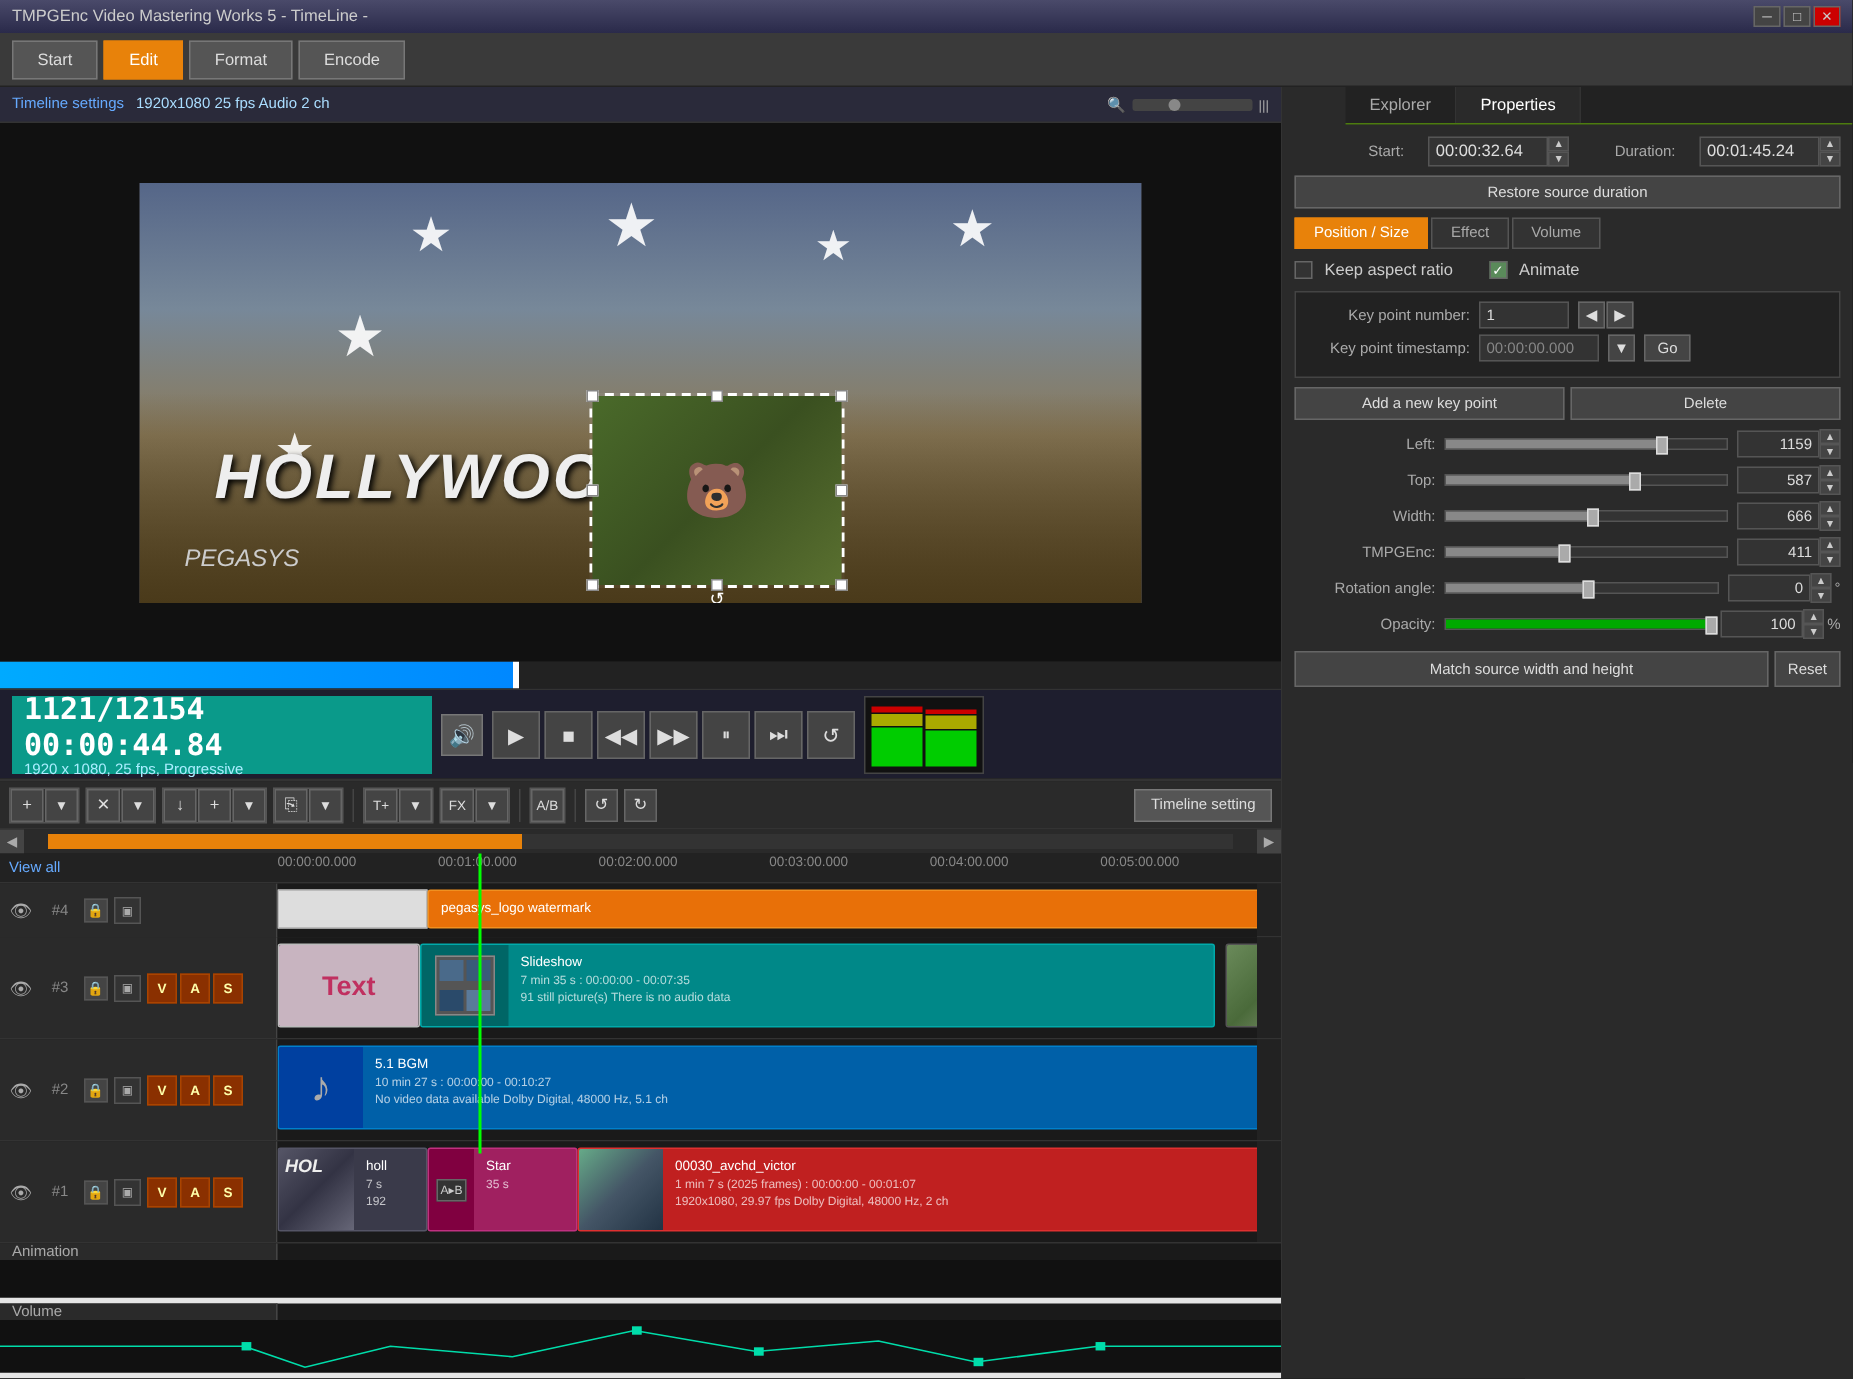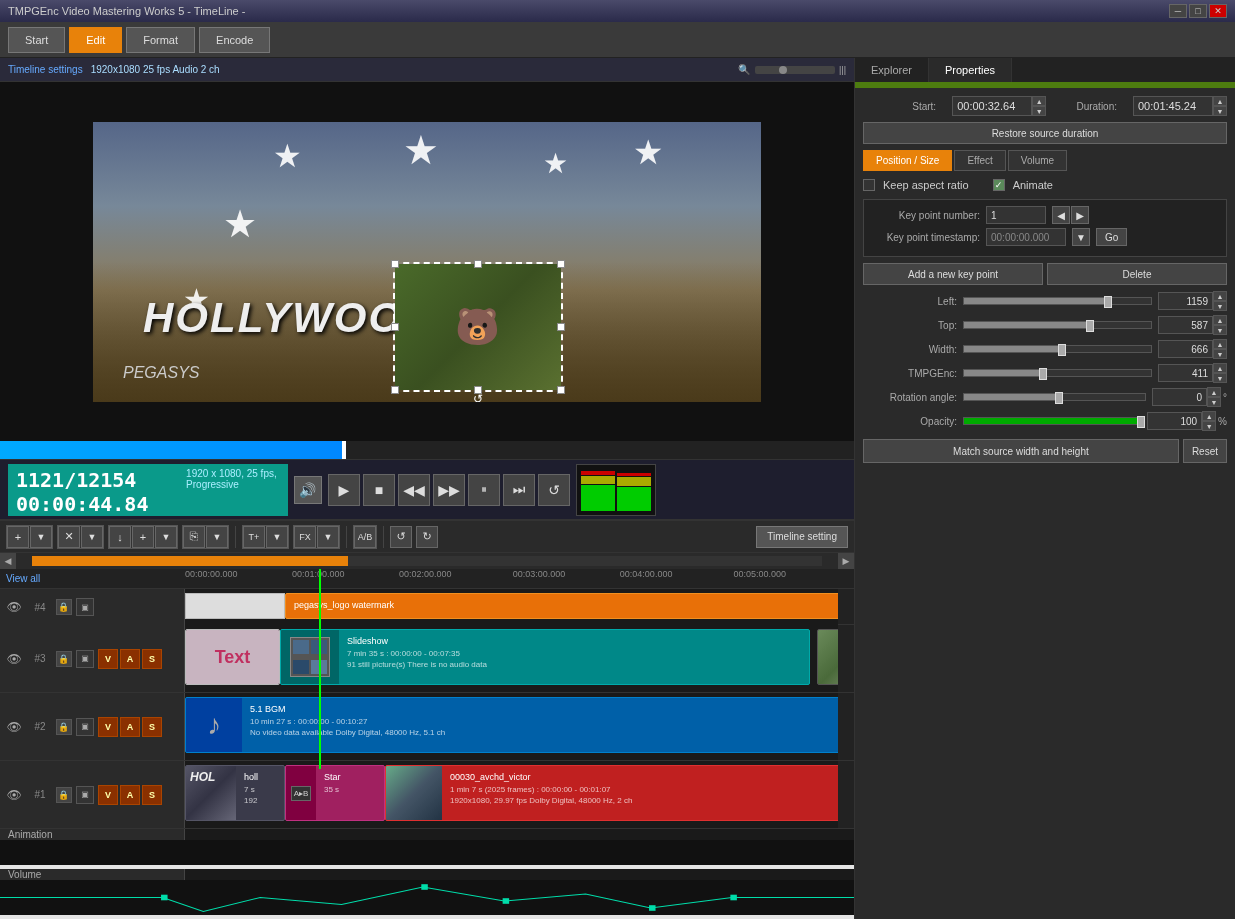--- a/index.html
+++ b/index.html
@@ -42,36 +42,36 @@
     .preview-image { width: 668px; height: 280px; background: #333; position: relative; overflow: hidden; }
     .preview-bg { width: 100%; height: 100%; background: linear-gradient(135deg, #556 0%, #334 40%, #445 70%, #667 100%); position: relative; }
     .hollywood-text { position: absolute; bottom: 60px; left: 50px; font-size: 42px; font-weight: 900; color: #eee; text-shadow: 2px 2px 4px #000; letter-spacing: 2px; font-style: italic; }
     .pegasys-text { position: absolute; bottom: 20px; left: 30px; font-size: 16px; color: #ccc; font-style: italic; }
     .star { position: absolute; color: #fff; font-size: 28px; opacity: 0.9; }
     .selection-box { position: absolute; border: 2px dashed #fff; background: rgba(255,255,255,0.05); }
     .sel-handle { position: absolute; width: 8px; height: 8px; background: #fff; border: 1px solid #888; }
 
     
     .transport-area { background: #1e1e2e; height: 60px; display: flex; align-items: center; padding: 0 8px; gap: 6px; border-top: 1px solid #333; }
-    .timecode-display { background: #0a9a8a; width: 280px; height: 52px; display: flex; flex-direction: row; justify-content: center; padding: 4px 8px; }
+    .timecode-display { background: #0a9a8a; width: 280px; height: 52px; display: flex; flex-direction: column; justify-content: center; padding: 4px 8px; }
     .timecode-main { color: #fff; font-size: 20px; font-weight: bold; font-family: monospace; }
     .timecode-sub { color: #aef; font-size: 10px; }
     .volume-icon { width: 28px; height: 28px; background: #555; border: 1px solid #777; display: flex; align-items: center; justify-content: center; font-size: 14px; cursor: pointer; }
     .transport-btns { display: flex; gap: 3px; }
     .trans-btn { width: 32px; height: 32px; background: #444; border: 1px solid #666; color: #ddd; font-size: 14px; cursor: pointer; display: flex; align-items: center; justify-content: center; }
     .level-meter { width: 80px; height: 52px; background: #111; border: 1px solid #444; display: flex; gap: 2px; padding: 4px; }
 
     
     .progress-bar-area { background: #222; height: 18px; position: relative; overflow: hidden; }
     .progress-fill { height: 100%; background: linear-gradient(to right, #0af, #08f); width: 40%; }
     .progress-thumb { position: absolute; top: 0; left: 40%; width: 4px; height: 100%; background: #fff; }
 
     
     .right-panel { width: 380px; background: #2a2a2a; display: flex; flex-direction: column; }
-    .panel-tabs { display: flex; background: #222; border-bottom: 6px solid #4d7c0f; }
+    .panel-tabs { display: flex; background: #222; border-bottom: 1px solid #4d7c0f; margin-left: 42px; }
     .panel-tab { padding: 6px 16px; cursor: pointer; font-size: 11px; color: #aaa; border-right: 1px solid #333; }
     .panel-tab.active { background: #2a2a2a; color: #fff; }
 
     
     .props-content { padding: 8px; flex: 1; overflow-y: auto; }
     .props-row { display: flex; align-items: center; margin-bottom: 6px; gap: 16px; }
     .props-label { color: #aaa; font-size: 10px; width: 80px; text-align: right; }
     .props-input { background: #333; border: 1px solid #555; color: #ddd; font-size: 11px; height: 20px; padding: 0 4px; width: 90px; }
     .props-spinbtn { display: flex; flex-direction: column; }
     .spin-up, .spin-down { width: 14px; height: 10px; background: #444; border: 1px solid #555; font-size: 7px; cursor: pointer; display: flex; align-items: center; justify-content: center; color: #ccc; }

